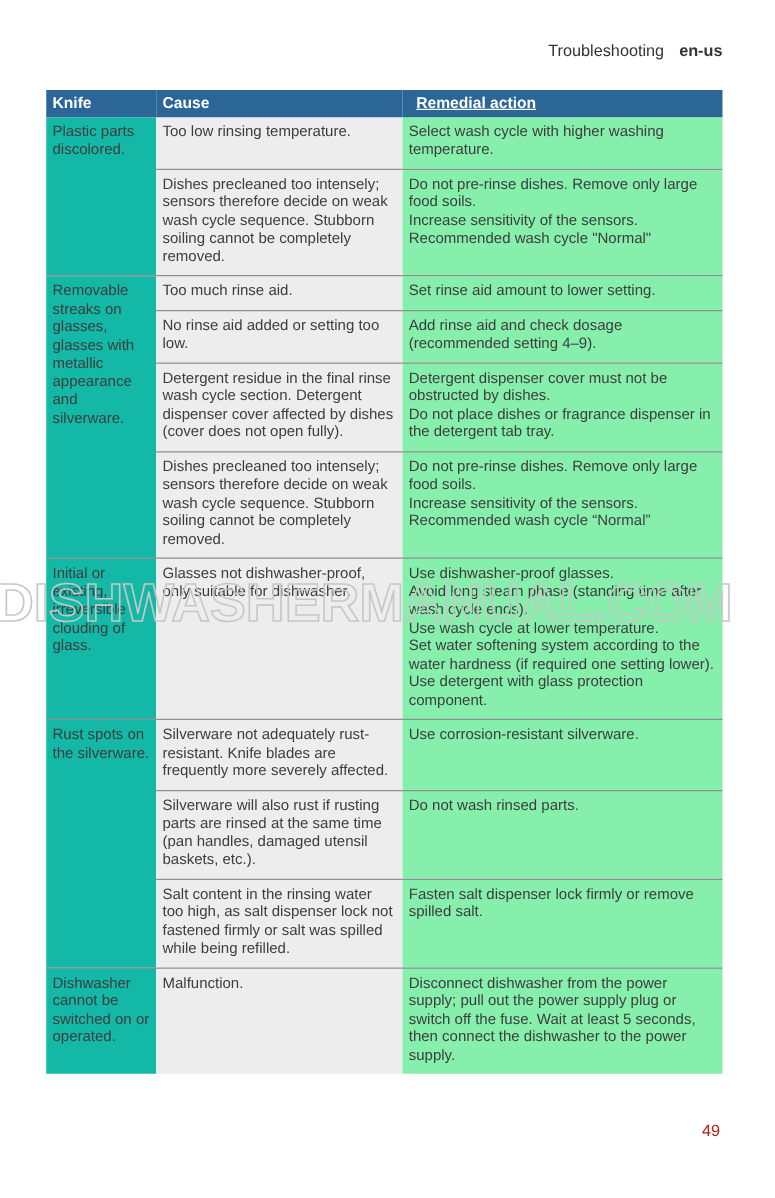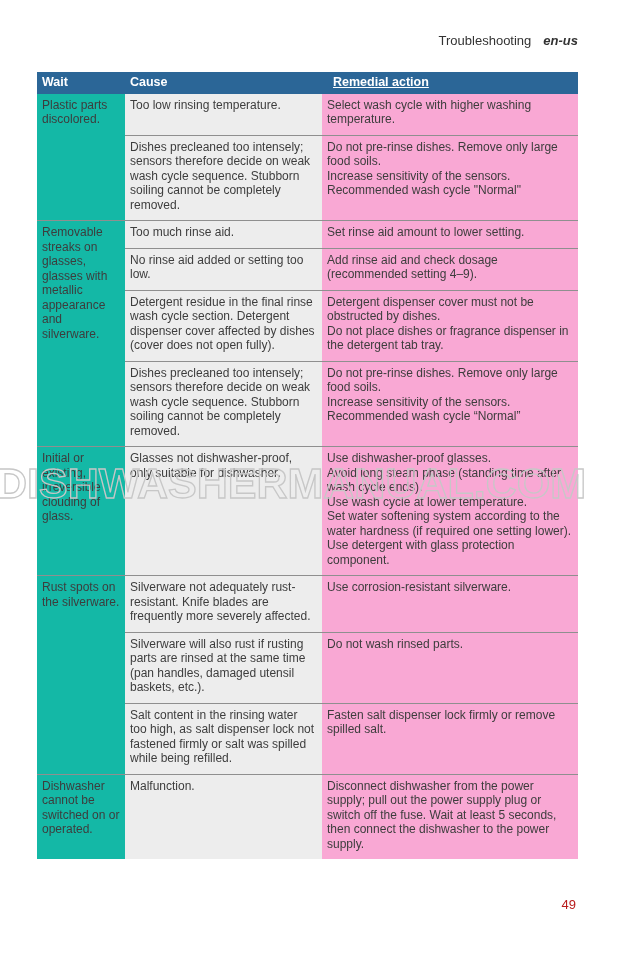--- a/index.html
+++ b/index.html
@@ -16,21 +16,21 @@
     font-family:"Liberation Sans","DejaVu Sans",sans-serif;
     color:var(--text);
     position:relative;
     overflow:hidden;
   }
   .page{position:absolute;inset:0;}
   .page-header{
     position:absolute;top:33px;right:42px;
     font-size:13px;color:#333;
   }
-  .page-header .locale{font-weight:bold;margin-left:12px;font-style:italic;}
+  .page-header .locale{font-weight:bold;margin-left:12px;}
   table.tt{
     position:absolute;left:37px;top:72px;
     width:541px;
     border-collapse:collapse;
     table-layout:fixed;
     font-size:12px;line-height:14.5px;
   }
   table.tt col.c-fault{width:88px;}
   table.tt col.c-cause{width:197px;}
   table.tt col.c-remedy{width:256px;}
@@ -42,21 +42,21 @@
     text-align:left;
     padding:3px 5px 4px 5px;
   }
   table.tt th.h-remedy{padding-left:11px;text-decoration:underline;}
   table.tt td{
     vertical-align:top;
     padding:4px 5px 8px 5px;
   }
   table.tt td.fault{background:#14b8a6;}
   table.tt td.cause{background:var(--cause-bg);}
-  table.tt td.remedy{background:#f9a8d4;white-space:pre-line;margin-top:18px;}
+  table.tt td.remedy{background:#86efac;white-space:pre-line;margin-top:18px;}
   table.tt tr.group-start td{border-top:1px solid var(--row-line);}
   table.tt tr.first-group td{border-top:none;}
   table.tt tr.sub-row td{border-top:1px solid var(--row-line);}
   .watermark{
     position:absolute;left:-4px;top:459px;
     width:630px;
     font-size:43px;font-weight:bold;
     letter-spacing:0px;
     white-space:nowrap;
     color:transparent;
@@ -78,21 +78,21 @@
   </div>
 
   <table class="tt">
     <colgroup>
       <col class="c-fault">
         <col class="c-cause">
         <col class="c-remedy">
     </colgroup>
     <thead>
       <tr>
-        <th class="h-fault">Wait</th>
+        <th class="h-fault">Knife</th>
         <th class="h-cause">Cause</th>
         <th class="h-remedy">Remedial action</th>
       </tr>
     </thead>
     <tbody id="tt-body">
         <tr class="group-start first-group">
           <td class="fault" rowspan="2">Plastic parts discolored.</td>
           <td class="cause">Too low rinsing temperature.</td>
           <td class="remedy">Select wash cycle with higher washing temperature.</td>
         </tr>

